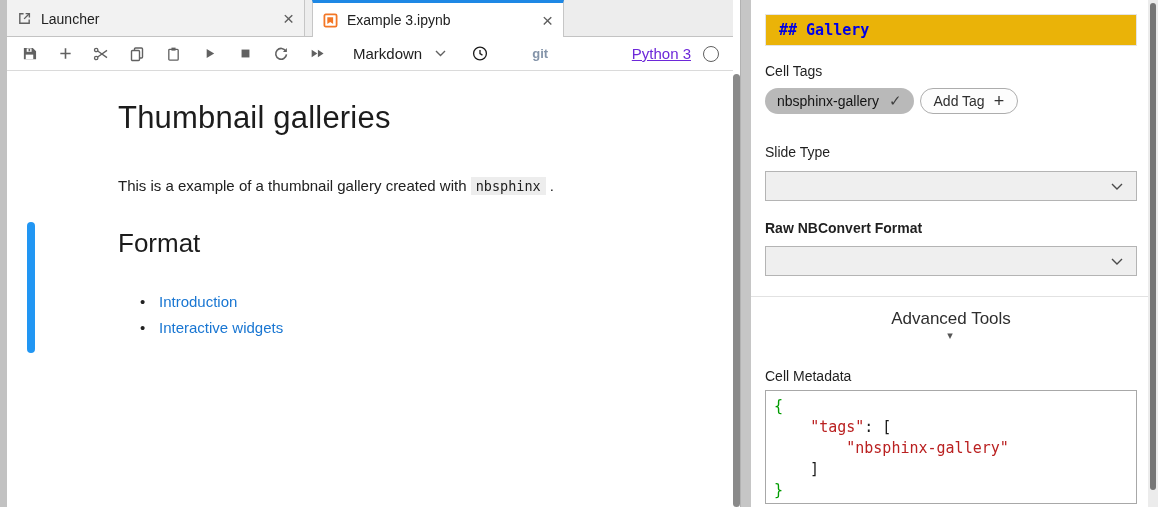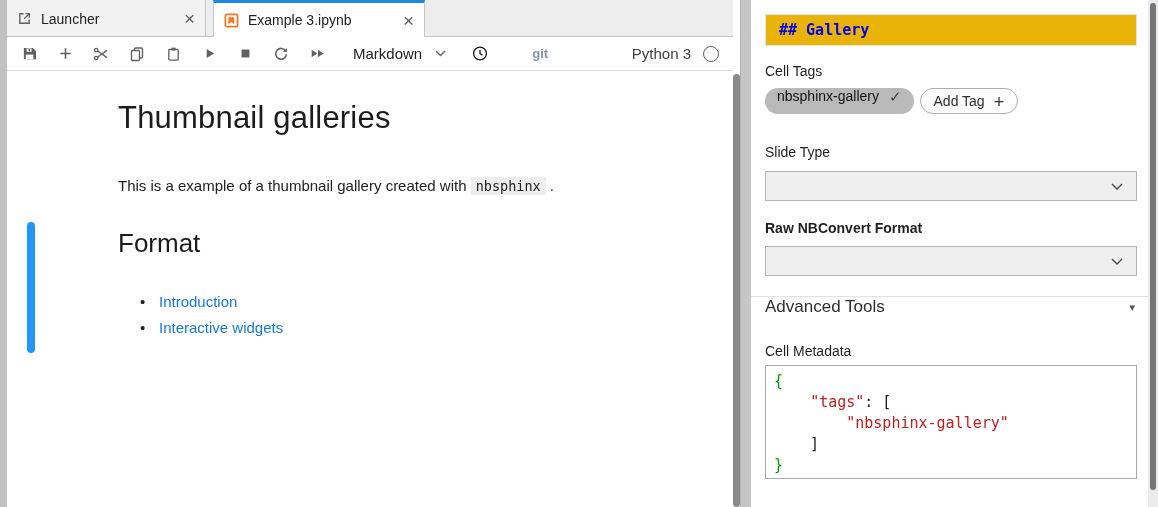--- a/index.html
+++ b/index.html
@@ -9,38 +9,38 @@
   
   .left-strip{position:absolute;left:0;top:0;width:7px;height:507px;background:#c2c2c2;}
 
   
   .main{position:absolute;left:7px;top:0;width:726px;height:507px;background:#fff;}
 
   
   .tabbar{position:relative;height:37px;background:#ededed;display:flex;align-items:stretch;}
   .tabbar-border{position:absolute;left:0;right:0;bottom:0;height:1px;background:#c3c3c3;}
   .tab{display:flex;align-items:center;padding:0 10px;box-sizing:border-box;position:relative;}
-  .tab.inactive{width:199px;background:#f2f2f2;border-right:1px solid #c6c6c6;}
-  .tab.active{width:212px;margin-left:7px;background:#ffffff;z-index:2;
+  .tab.inactive{width:298px;background:#f2f2f2;border-right:1px solid #c6c6c6;}
+  .tab.active{width:252px;margin-left:7px;background:#ffffff;z-index:2;
               border-left:1px solid #c6c6c6;border-right:1px solid #c6c6c6;
               border-top:3px solid #1e88e5;align-items:center;}
   .tab .tab-label{font-size:14px;margin-left:9px;color:#212121;white-space:nowrap;}
   .tab .close{margin-left:auto;font-size:19px;line-height:1;color:#5f5f5f;cursor:pointer;}
 
   
   .toolbar{height:33px;background:#fff;border-bottom:1px solid #dadada;display:flex;
            align-items:center;padding-left:14px;box-sizing:content-box;}
   .tbtn{width:16px;height:16px;display:flex;align-items:center;justify-content:center;margin-right:20px;}
   .celltype{display:flex;align-items:center;margin-left:8px;margin-right:0;cursor:pointer;}
   .celltype span{font-size:15px;color:#212121;}
   .celltype svg{margin-left:13px;}
   .clockbtn{margin-left:26px;}
   .git-label{margin-left:24px;font-size:13px;font-weight:bold;color:#8494a9;}
   .tb-spacer{flex:1;}
-  .kernel-name{font-size:15px;color:#404040;margin-right:12px;}
+  .kernel-name{font-size:15px;color:#6d28d9;margin-right:12px;text-decoration:underline;}
   .kernel-circle{width:14px;height:14px;border:1.6px solid #5f5f5f;border-radius:50%;margin-right:14px;}
 
   
   .content{position:relative;height:436px;background:#fff;}
   .cell-bar{position:absolute;left:20px;top:151px;width:8px;height:131px;background:#2196f3;border-radius:4px;}
   .nb-h1{position:absolute;left:111px;top:27px;margin:0;font-size:31px;font-weight:500;
          color:#1c1c1c;line-height:1.3;letter-spacing:.2px;}
   .nb-p{position:absolute;left:111px;top:106px;margin:0;font-size:15px;color:#212121;}
   .nb-p code{font-family:"DejaVu Sans Mono",monospace;font-size:13.5px;background:#ededed;
              padding:1px 5px;color:#212121;}
@@ -59,33 +59,33 @@
 
   
   .rpanel{position:absolute;left:751px;top:0;width:397px;height:507px;background:#fff;
           box-sizing:border-box;padding:0 11px 0 14px;overflow:hidden;}
   .source-box{margin-top:14px;height:30px;line-height:30px;background:#eab308;
               border:1px solid #e4e4e4;padding-left:13px;}
   .source-box .src{font-family:"DejaVu Sans Mono",monospace;font-weight:bold;font-size:15px;color:#0000e6;}
   .rlabel{font-size:14px;color:#1f1f1f;}
   .lbl-tags{margin-top:17px;}
   .tags-row{margin-top:9px;display:flex;gap:6px;}
-  .tag-pill{height:26px;border-radius:13px;display:flex;align-items:flex-start;font-size:14px;cursor:pointer;box-sizing:border-box;}
+  .tag-pill{height:26px;border-radius:13px;display:flex;align-items:center;font-size:14px;cursor:pointer;box-sizing:border-box;}
   .tag-pill.selected{background:#b9b9b9;color:#141414;padding:0 12px;}
   .tag-pill.selected .check{margin-left:10px;color:#3f3f3f;font-size:15px;}
   .tag-pill.add{background:#fdfdfd;border:1px solid #adadad;color:#2e2e2e;padding:4px 13px;}
   .tag-pill.add .plus{margin-left:9px;font-size:18px;font-weight:300;color:#333;line-height:1;}
   .lbl-slide{margin-top:30px;}
   .rselect{margin-top:11px;height:28px;background:#efefef;border:1px solid #b4b4b4;
            position:relative;cursor:pointer;box-sizing:content-box;}
   .rselect svg{position:absolute;right:13px;top:11px;}
   .lbl-raw{margin-top:19px;font-weight:bold;}
   .rselect.second{margin-top:10px;}
   .rsep{margin:20px -11px 0 -14px;border-top:1px solid #e2e2e2;}
-  .adv-header{margin-top:0;display:flex;align-items:center;justify-content:space-between;cursor:pointer;}
+  .adv-header{margin-top:12px;display:flex;align-items:center;justify-content:space-between;cursor:pointer;flex-direction:column;}
   .adv-header .adv-title{font-size:17px;color:#2e2e2e;}
   .adv-header .caret{font-size:11px;color:#555;margin-right:2px;}
   .lbl-meta{margin-top:26px;}
   .meta-box{margin-top:6px;height:114px;border:1px solid #a8a8a8;background:#fff;
             padding:5px 0 0 8px;box-sizing:border-box;cursor:text;}
   .cm-line{font-family:"DejaVu Sans Mono",monospace;font-size:15px;line-height:21px;white-space:pre;color:#1a1a1a;}
   .tok-green{color:#009b00;}
   .tok-red{color:#ba2121;}
 </style>
 </head>

